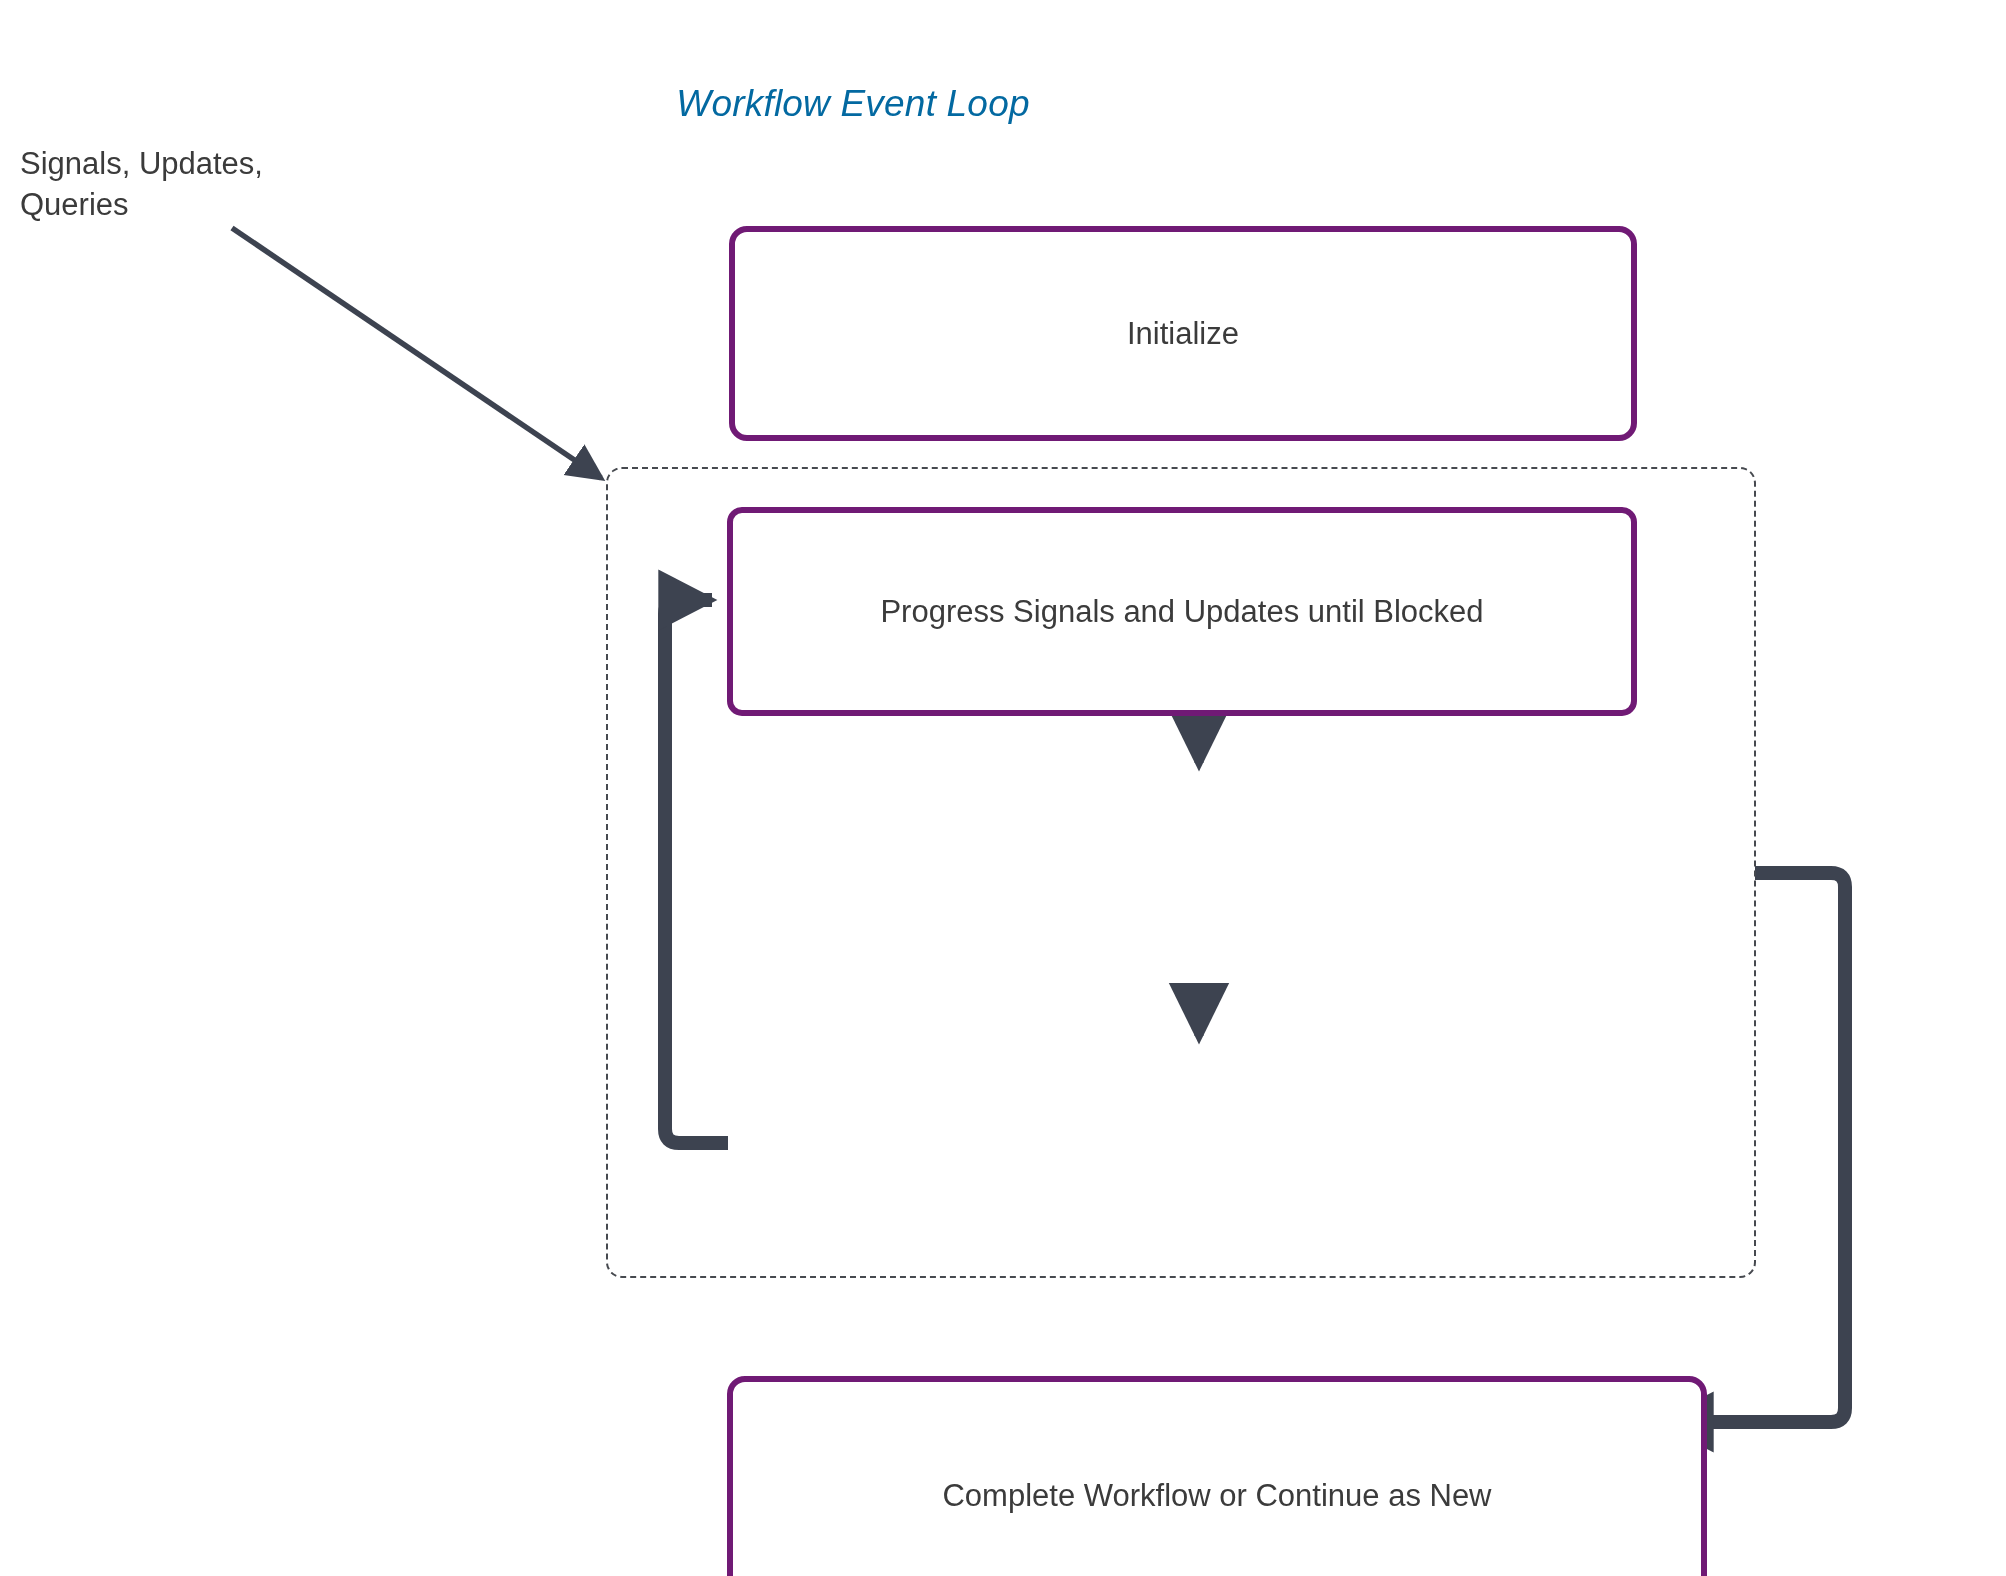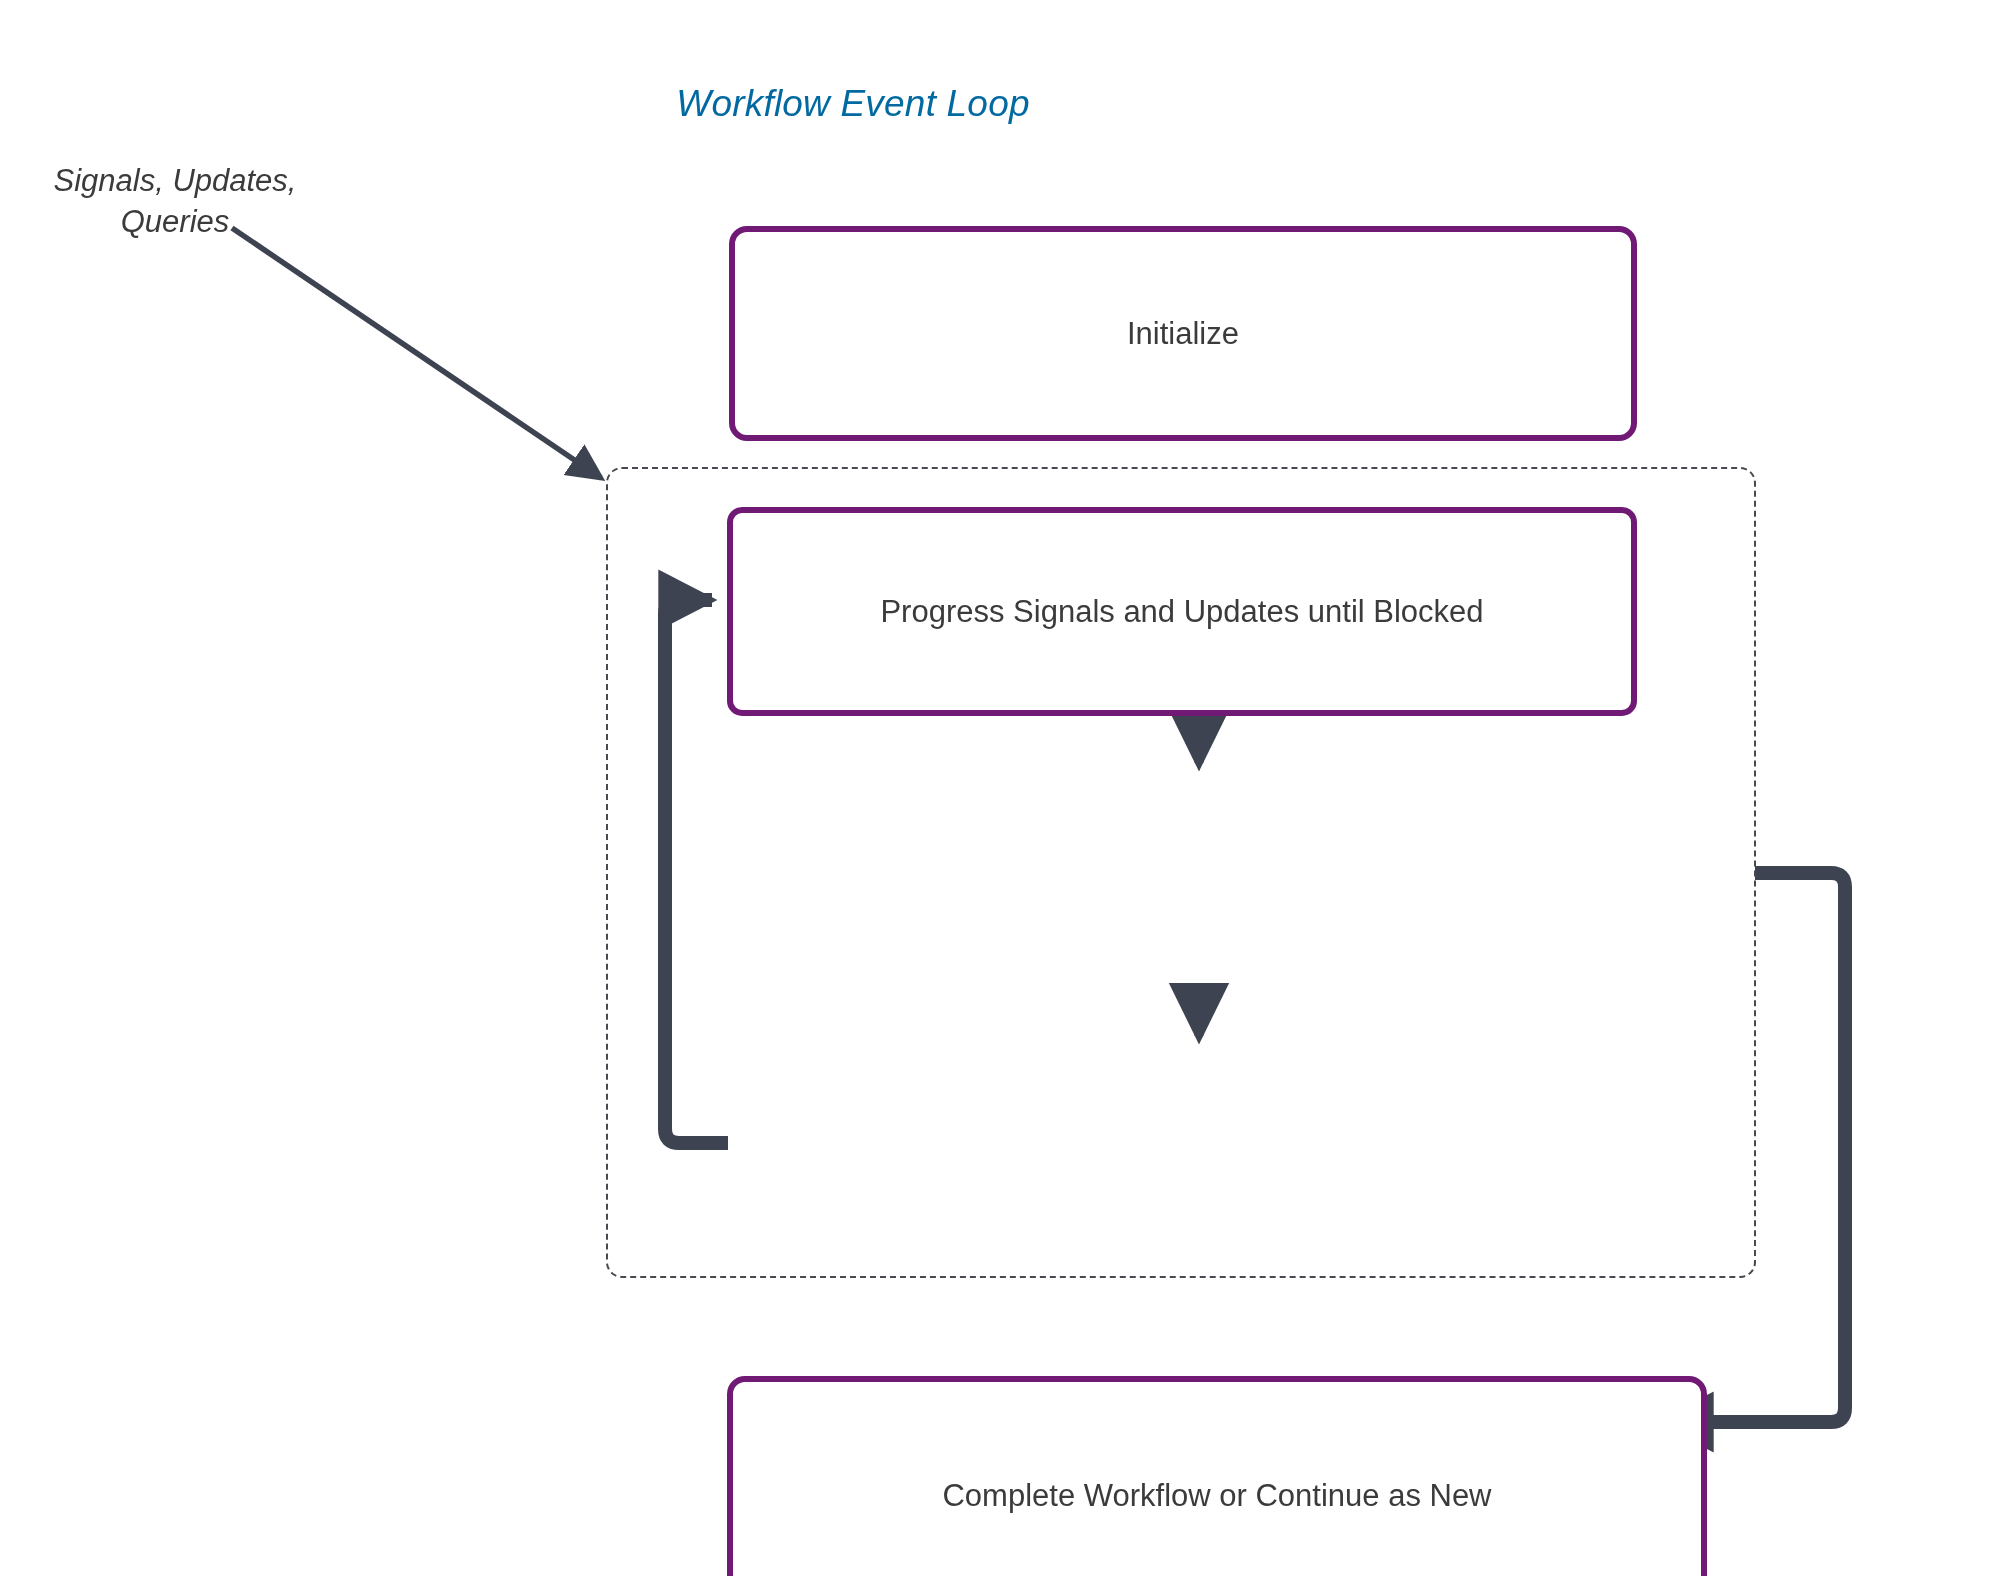--- a/index.html
+++ b/index.html
@@ -32,27 +32,26 @@
     text-align: center;
     font-style: italic;
     font-size: 37px;
     color: #0369a1;
     letter-spacing: 0.2px;
     margin-top: 48px;
   }
   .ext-label {
     position: absolute;
     left: 20px;
-    top: 160px;
+    top: 143px;
     width: 310px;
-    text-align: center;
+    text-align: left;
     font-size: 31px;
     line-height: 41px;
     color: #3b3b3b;
-    font-style: italic;
   }
   .node {
     position: absolute;
     box-sizing: border-box;
     border: 6px solid #701a75;
     border-radius: 18px;
     background: #ffffff;
     display: flex;
     align-items: center;
     justify-content: center;

